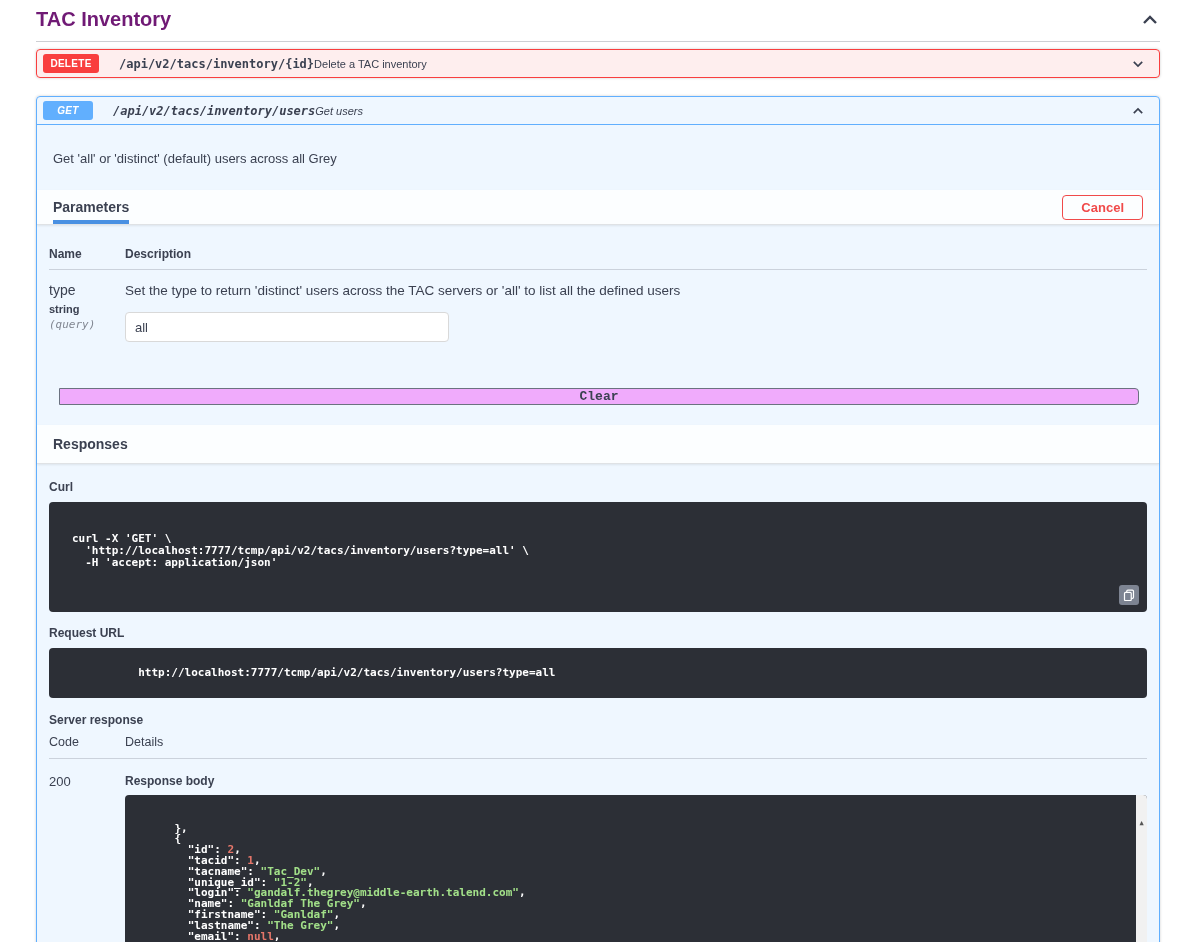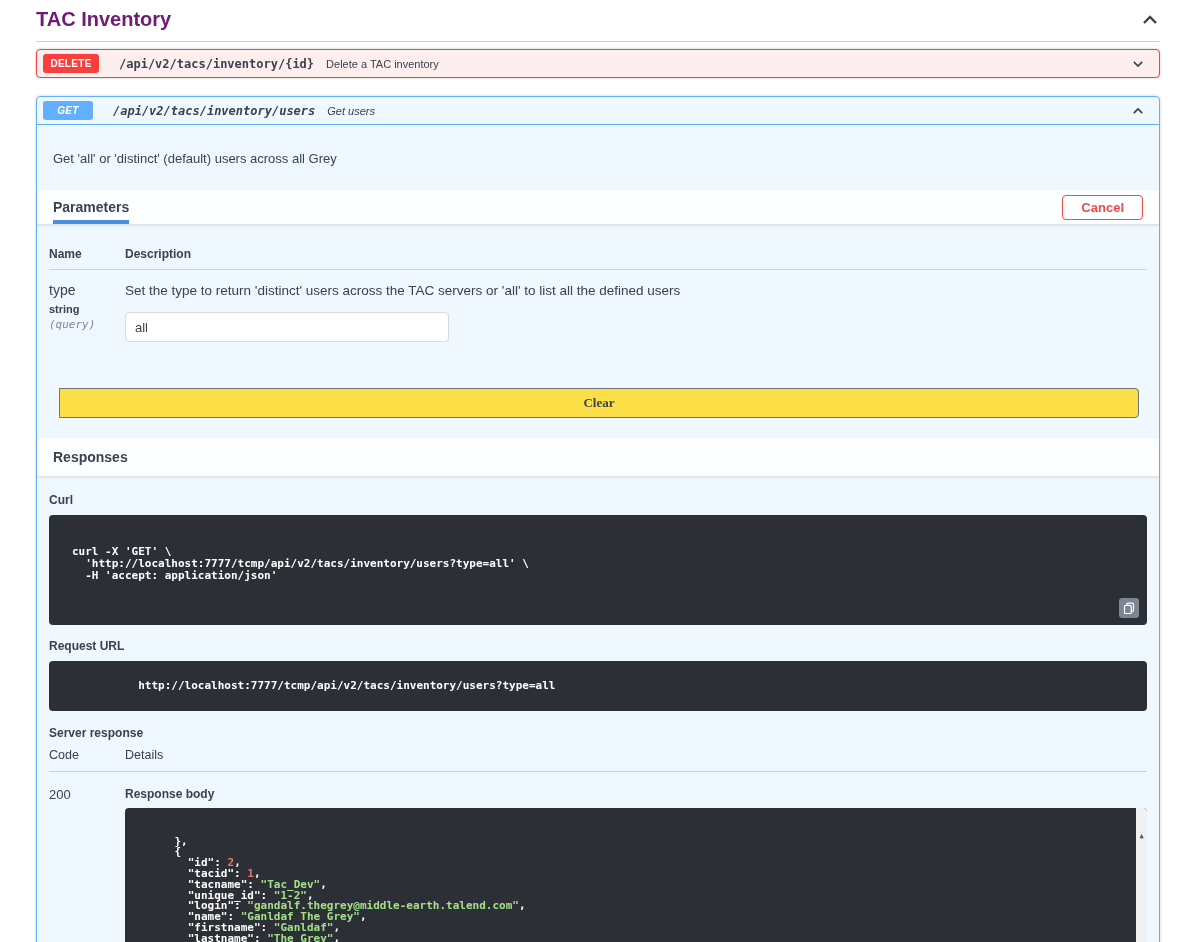--- a/index.html
+++ b/index.html
@@ -19,21 +19,21 @@
   .opblock.get { border: 1px solid #61affe; background: rgba(97,175,254,.1); }
   .opblock-summary { display: flex; align-items: center; padding: 4px 6px; cursor: pointer; min-height: 26px; }
   .opblock.get.open .opblock-summary { border-bottom: 1px solid #61affe; font-style: italic; }
   .badge { color: #fff; font-size: 10px; font-weight: 700; text-align: center;
     padding: 4px 0; min-width: 50px; border-radius: 3px; letter-spacing: .3px;
     font-family: "Liberation Sans", sans-serif; }
   .badge-delete { background: #f93e3e; min-width: 56px; }
   .badge-get { background: #61affe; }
   .op-path { font-family: "DejaVu Sans Mono", monospace; font-weight: 700; font-size: 12px;
     color: #3b4151; margin-left: 20px; }
-  .op-sum-desc { font-size: 11px; color: #3b4151; margin-left: 12px; }
+  .op-sum-desc { font-size: 11px; color: #3b4151; margin-left: 0; }
   .sum-arrow { margin-left: auto; padding: 0 8px; }
 
   
   .op-desc-wrapper { padding: 26px 16px 24px; font-size: 13px; color: #3b4151; }
   .section-bar { display: flex; align-items: center; justify-content: space-between;
     background: rgba(255,255,255,.8); padding: 0 16px;
     border-bottom: 1px solid rgba(59,65,81,.15); box-shadow: 0 1px 2px rgba(0,0,0,.08); }
   .tab-item { font-size: 14px; font-weight: 700; color: #3b4151; padding: 9px 0 5px;
     border-bottom: 4px solid #4990e2; cursor: pointer; }
   .btn-cancel { background: transparent; border: 1px solid #f04a4a; color: #f04a4a;
@@ -57,23 +57,23 @@
   .p-desc { font-size: 13.5px; margin: 1px 0 14px; }
   .param-input { width: 324px; height: 30px; padding: 0 9px; border: 1px solid #d9d9d9;
     border-radius: 4px; font-size: 13px; color: #3b4151; background: #fff;
     font-family: "Liberation Sans", sans-serif; }
 
   
   .execute-wrapper { display: flex; padding: 22px 20px 20px; }
   .btn-execute { flex: 1; background: #4990e2; color: #fff; border: none; height: 23px;
     font-size: 13px; font-weight: 600; border-radius: 4px 0 0 4px; cursor: pointer;
     font-family: "Liberation Sans", sans-serif; }
-  .btn-clear { flex: 1; background: #fde047; color: #3b4151; border: 1px solid #6b7280;
-    height: 30px; font-size: 13px; font-weight: 600; border-radius: 0 4px 4px 0;
-    margin-left: 2px; cursor: pointer; font-family: Liberation Serif, serif; }
+  .btn-clear { flex: 1; background: #f0abfc; color: #3b4151; border: 1px solid #6b7280;
+    height: 17px; font-size: 13px; font-weight: 600; border-radius: 0 4px 4px 0;
+    margin-left: 2px; cursor: pointer; font-family: Liberation Mono, monospace; }
 
   
   .responses-inner { padding: 16px 12px 0; }
   .lbl { font-size: 12px; font-weight: 700; color: #3b4151; margin-bottom: 8px; }
   .lbl-plain { font-weight: 600; }
   .code-block { background: #2c2f36; border-radius: 4px; padding: 7px 23px;
     font-family: "DejaVu Sans Mono", monospace; font-weight: 600; font-size: 11px;
     color: #fff; white-space: pre; }
   .curl-block { position: relative; margin-bottom: 14px; line-height: 12px; }
   .copy-btn { position: absolute; right: 8px; bottom: 7px; width: 20px; height: 20px;

